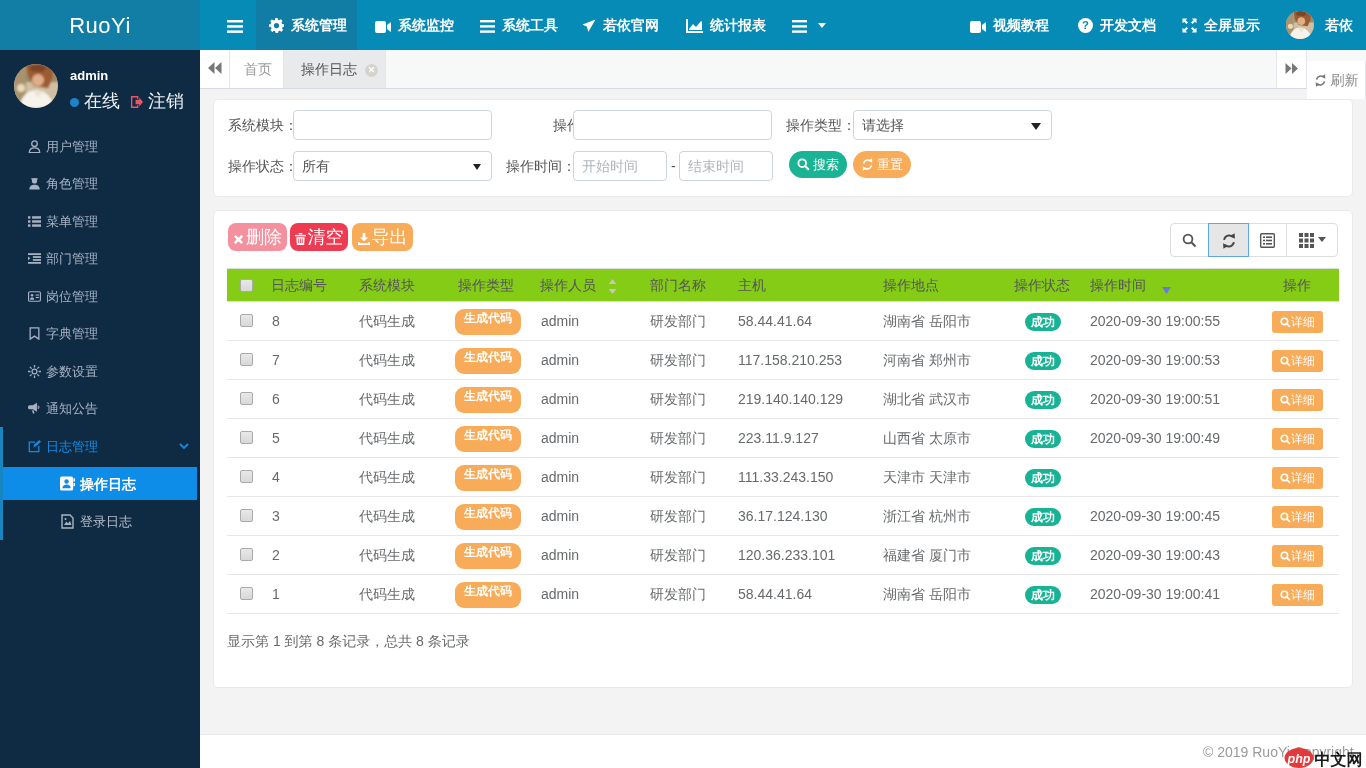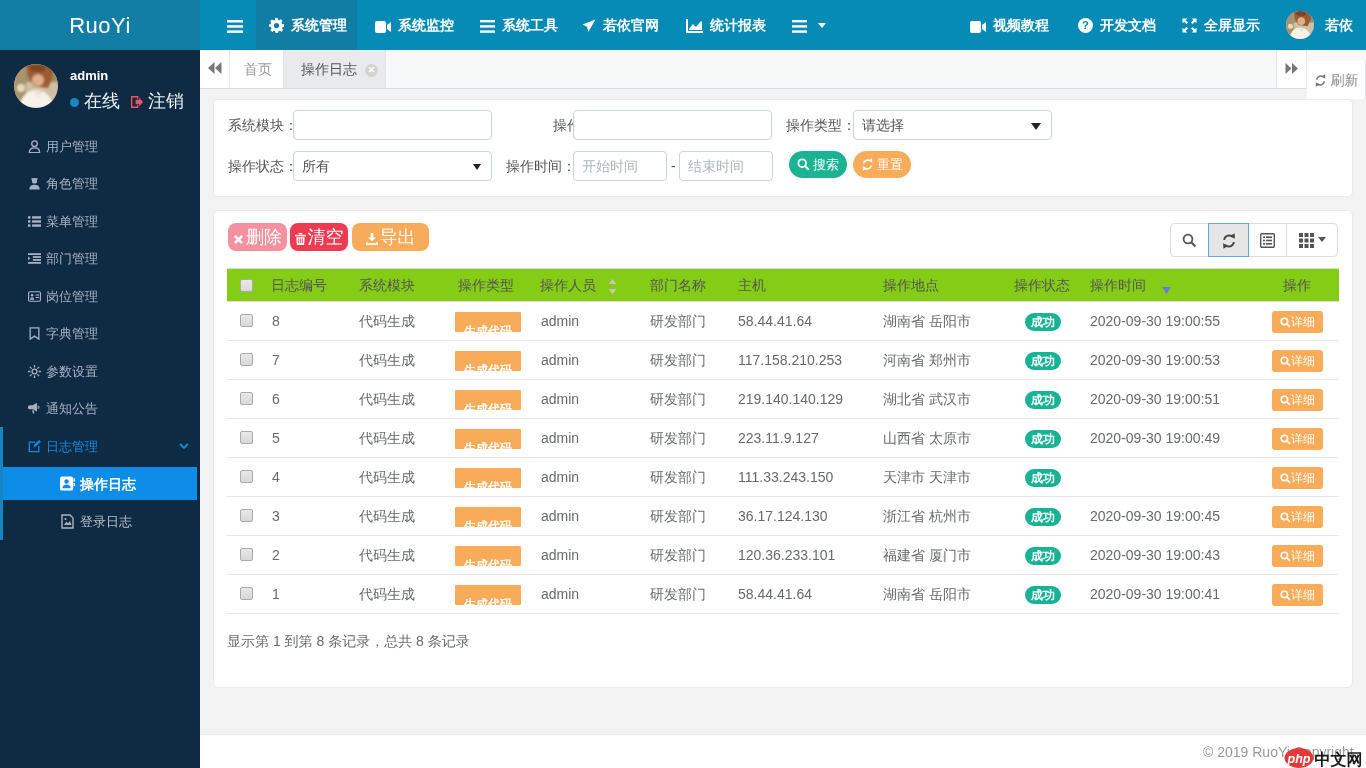--- a/index.html
+++ b/index.html
@@ -44,32 +44,32 @@
 
 .btn-pill { position:absolute; border-radius:14px; height:27px; line-height:27px; color:#fff; text-align:center; font-size:13px; }
 .btn-pill svg { vertical-align:-2px; margin-right:3px; }
 #btn-search { left:789px; top:151px; width:58px; background:#1ab394; }
 #btn-reset { left:853px; top:151px; width:58px; background:#f8ac59; }
 
 .tbtn { position:absolute; top:223px; height:28px; line-height:28px; border-radius:8px; color:#fff; text-align:center; font-size:18px; }
 .tbtn svg { vertical-align:-2px; margin-right:2px; }
 #btn-del { left:228px; width:59px; background:#f5919e; }
 #btn-clear { left:290px; width:58px; background:#ee3b51; }
-#btn-exp { left:352px; width:77px; background:#f8ac59; }
+#btn-exp { left:352px; width:61px; background:#f8ac59; }
 
 .rbtn { position:absolute; top:223px; height:34px; background:#fff; border:1px solid #ddd; text-align:center; }
 .rbtn svg { margin-top:9px; }
 
 
 #thead { position:absolute; left:227px; top:268px; width:1112px; height:34px; background:#84cc16; border-top:1px solid #ddd; border-bottom:1px solid #ddd; color:#555; }
 .th { position:absolute; top:0; line-height:33px; font-size:14px; }
 .trow { position:absolute; left:227px; width:1112px; height:39px; border-bottom:1px solid #e7e7e7; color:#676a6c; }
 .td { position:absolute; top:0; line-height:38px; font-size:14px; white-space:nowrap; }
 .cb { position:absolute; width:13px; height:13px; border:1px solid #aaa; border-radius:2px; background:linear-gradient(#e8e8e8,#d8d8d8); }
-.badge-o { display:inline-block; background:#f8ac59; color:#fff; border-radius:1px; height:20px; line-height:18px; padding:10px 9px; font-size:12px; font-weight:bold; vertical-align:middle; }
+.badge-o { display:inline-block; background:#f8ac59; color:#fff; border-radius:9px; height:26px; line-height:18px; padding:0 9px; font-size:12px; font-weight:bold; vertical-align:middle; }
 .badge-g { display:inline-block; background:#18b394; color:#fff; border-radius:9px; height:18px; line-height:18px; padding:0 6px; font-size:12px; font-weight:bold; vertical-align:middle; }
 .btn-det { display:inline-block; background:#f8ac59; color:#fff; border-radius:3px; height:22px; line-height:22px; padding:0 8px; font-size:12px; vertical-align:middle; }
 .btn-det svg { vertical-align:-2px; }
 
 #summary { position:absolute; left:227px; top:633px; color:#676a6c; font-size:14px; }
 
 
 #footer { position:absolute; left:200px; top:734px; width:1166px; height:34px; background:#fff; border-top:1px solid #e7eaec; }
 #copyright { position:absolute; left:1003px; top:9px; color:#9a9a9a; font-size:14px; }
 #wm { position:absolute; left:1283px; top:744px; z-index:9; }

